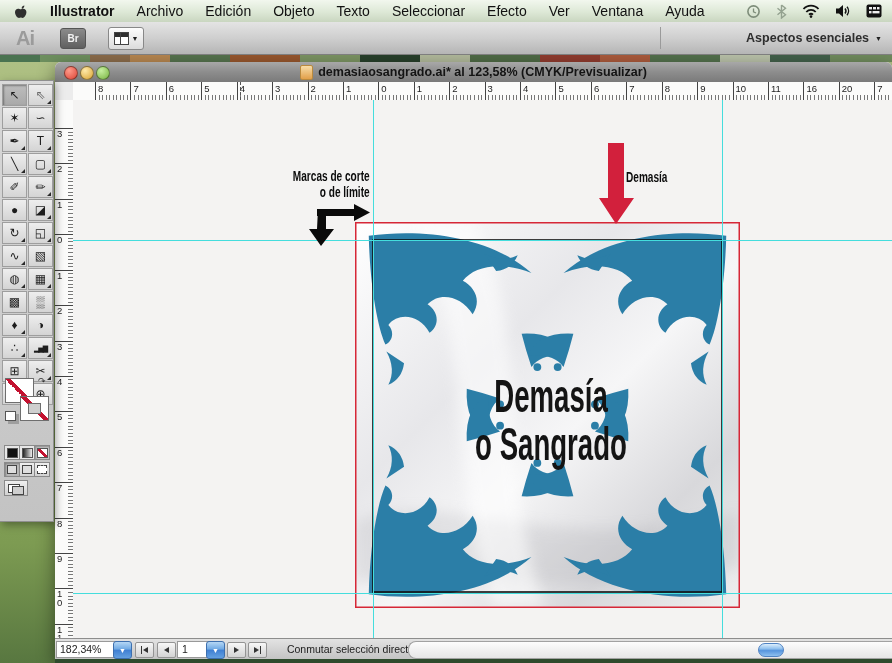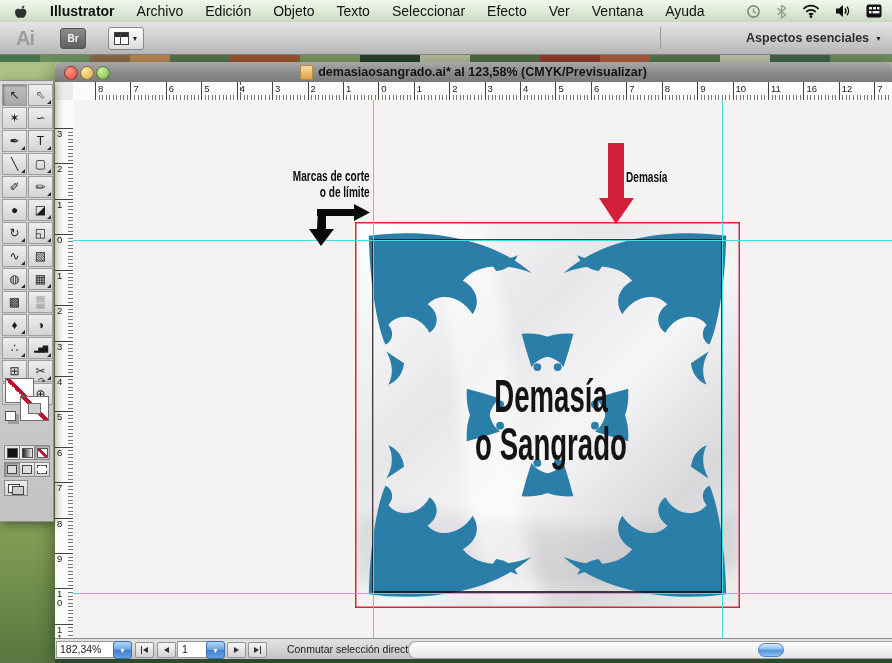--- a/index.html
+++ b/index.html
@@ -205,21 +205,21 @@
         <span class="rt-num" data-name="ruler-number" style="left: 591.72px;">8</span>
         <div class="rt-tick" data-name="ruler-tick" style="left: 624.14px;"></div>
         <span class="rt-num" data-name="ruler-number" style="left: 627.14px;">9</span>
         <div class="rt-tick" data-name="ruler-tick" style="left: 659.56px;"></div>
         <span class="rt-num" data-name="ruler-number" style="left: 662.56px;">10</span>
         <div class="rt-tick" data-name="ruler-tick" style="left: 694.98px;"></div>
         <span class="rt-num" data-name="ruler-number" style="left: 697.98px;">11</span>
         <div class="rt-tick" data-name="ruler-tick" style="left: 730.4px;"></div>
         <span class="rt-num" data-name="ruler-number" style="left: 733.4px;">16</span>
         <div class="rt-tick" data-name="ruler-tick" style="left: 765.82px;"></div>
-        <span class="rt-num" data-name="ruler-number" style="left: 768.82px;">12</span>
+        <span class="rt-num" data-name="ruler-number" style="left: 768.82px;">20</span>
         <div class="rt-tick" data-name="ruler-tick" style="left: 801.24px;"></div>
         <span class="rt-num" data-name="ruler-number" style="left: 804.24px;">7</span>
       </div>
     <div id="ruler-left" data-name="vertical-ruler">
         <div class="rl-tick" data-name="ruler-tick" style="top: 28px;"></div>
         <span class="rl-num" data-name="ruler-number" style="top: 30px;">3</span>
         <div class="rl-tick" data-name="ruler-tick" style="top: 63.42px;"></div>
         <span class="rl-num" data-name="ruler-number" style="top: 65.42px;">2</span>
         <div class="rl-tick" data-name="ruler-tick" style="top: 98.84px;"></div>
         <span class="rl-num" data-name="ruler-number" style="top: 100.84px;">1</span>

